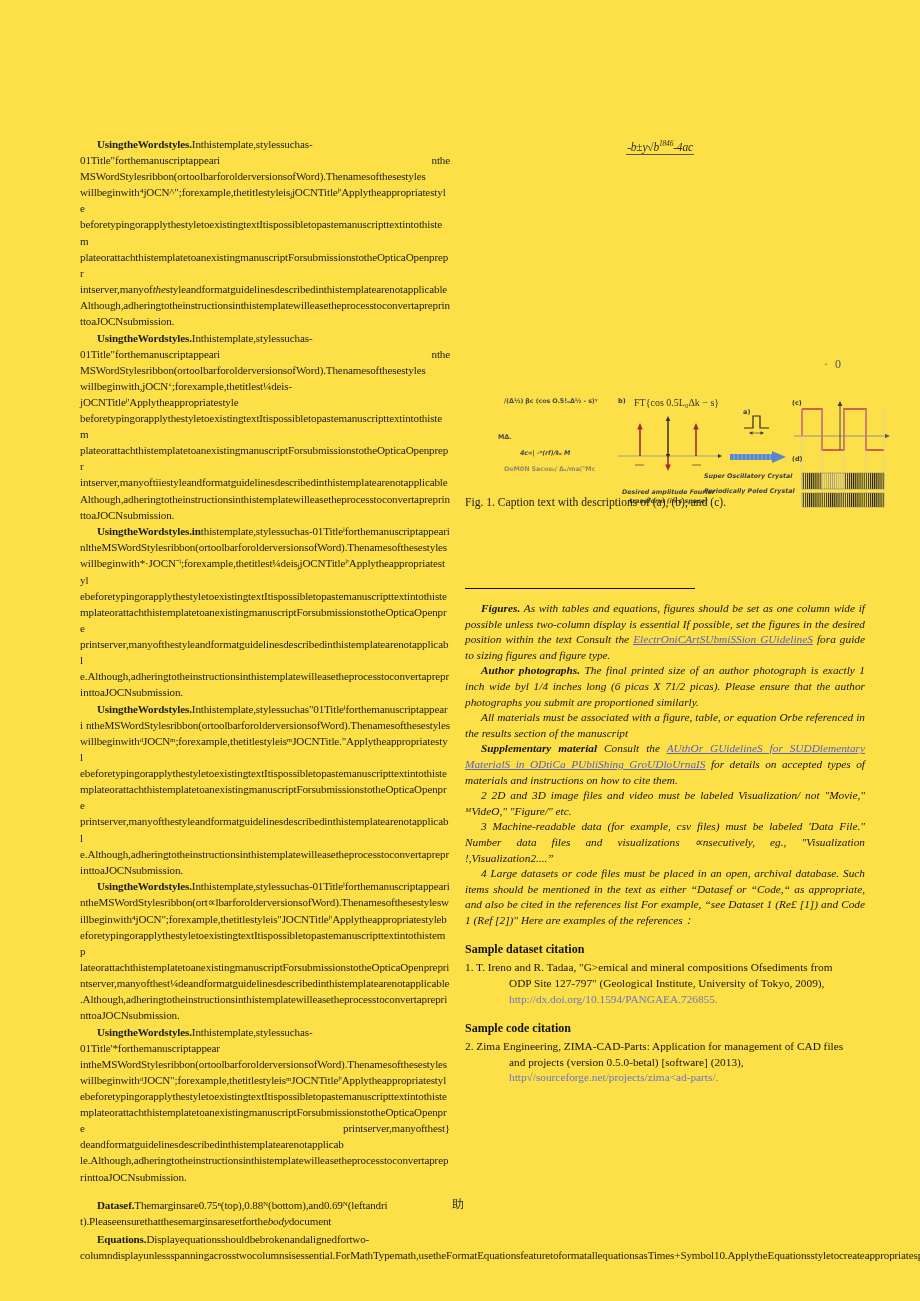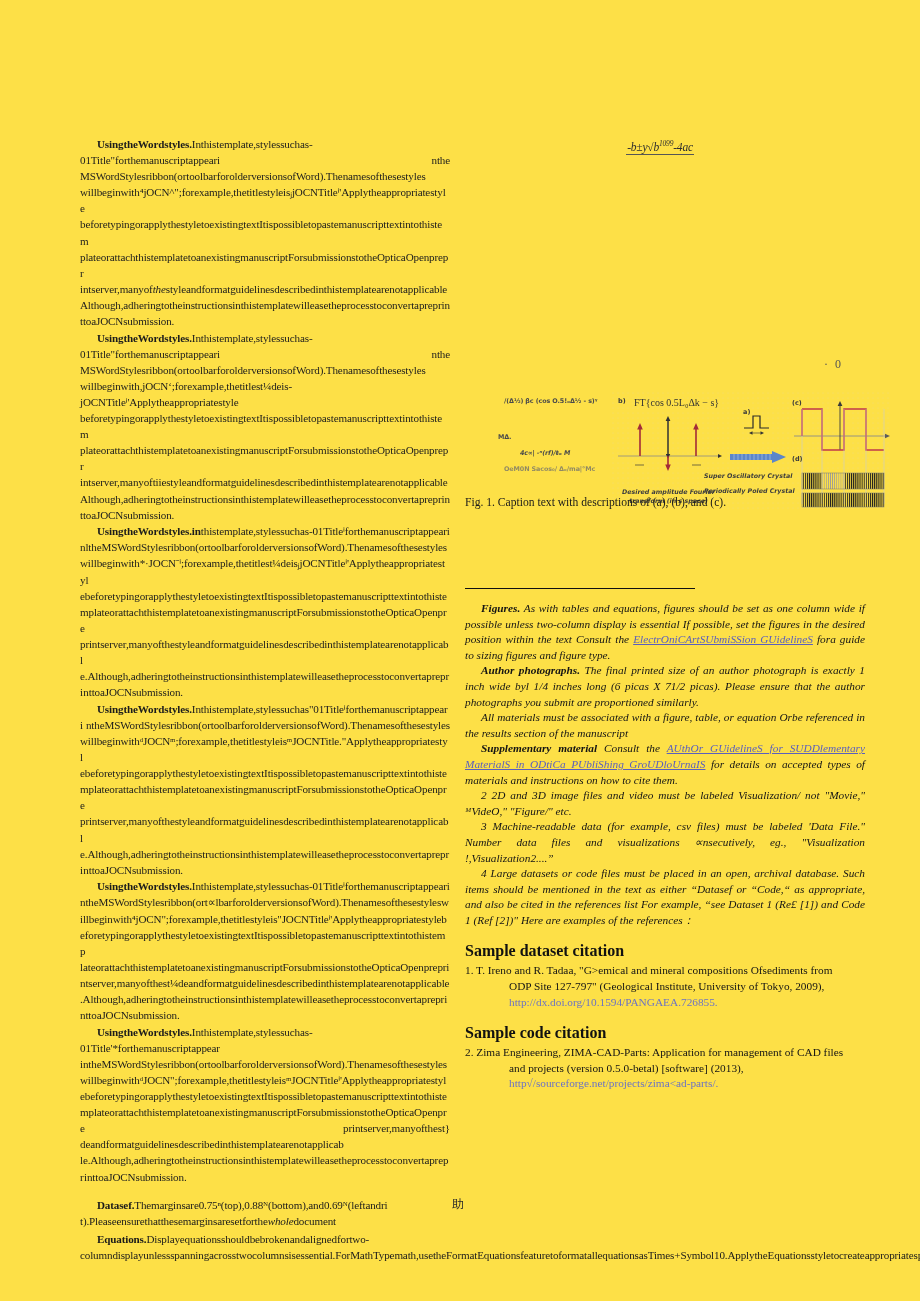--- a/index.html
+++ b/index.html
@@ -220,21 +220,21 @@
   .rc-para b { font-weight: bold; }
   .link {
     color: #5a5fbe;
     text-decoration: underline;
   }
   .link-plain {
     color: #6b73c4;
     text-decoration: none;
   }
   .rc-head {
-    font-size: 16px;
+    font-size: 12px;
     font-weight: bold;
     margin: 14px 0 3px 0;
     color: #111;
   }
   .ref-item {
     font-size: 11.3px;
     line-height: 15.6px;
     margin: 0;
     padding-left: 22px;
     text-indent: -22px;
@@ -256,29 +256,29 @@
     <p class="squish-para"><b>UsingtheWordstyles.in</b><span>thistemplate,stylessuchas-01Titleⁱforthemanuscriptappeari nltheMSWordStylesribbon(ortoolbarforolderversionsofWord).Thenamesofthesestyles willbeginwith*·JOCN⁻ⁱ;forexample,thetitlest¼deisⱼjOCNTitleⁱ'Applytheappropriatestyl ebeforetypingorapplythestyletoexistingtextItispossibletopastemanuscripttextintothiste mplateorattachthistemplatetoanexistingmanuscriptForsubmissionstotheOpticaOpenpre printserver,manyofthestyleandformatguidelinesdescribedinthistemplatearenotapplicabl e.Although,adheringtotheinstructionsinthistemplatewilleasetheprocesstoconvertaprepri nttoaJOCNsubmission.</span></p>
 
     <p class="squish-para"><b>UsingtheWordstyles.</b><span>Inthistemplate,stylessuchas"01Titleⁱforthemanuscriptappeari ntheMSWordStylesribbon(ortoolbarforolderversionsofWord).Thenamesofthesestyles willbeginwithᵈJOCNᵐ;forexample,thetitlestyleisᵐJOCNTitle."Applytheappropriatestyl ebeforetypingorapplythestyletoexistingtextItispossibletopastemanuscripttextintothiste mplateorattachthistemplatetoanexistingmanuscriptForsubmissionstotheOpticaOpenpre printserver,manyofthestyleandformatguidelinesdescribedinthistemplatearenotapplicabl e.Although,adheringtotheinstructionsinthistemplatewilleasetheprocesstoconvertaprepri nttoaJOCNsubmission.</span></p>
 
     <p class="squish-para"><b>UsingtheWordstyles.</b><span>Inthistemplate,stylessuchas-01Titleⁱforthemanuscriptappeari ntheMSWordStylesribbon(ort∝lbarforolderversionsofWord).Thenamesofthesestylesw illbeginwith⁴jOCN";forexample,thetitlestyleis"JOCNTitleⁱ'Applytheappropriatestyleb eforetypingorapplythestyletoexistingtextItispossibletopastemanuscripttextintothistemp lateorattachthistemplatetoanexistingmanuscriptForsubmissionstotheOpticaOpenprepri ntserver,manyofthest¼deandformatguidelinesdescribedinthistemplatearenotapplicable .Although,adheringtotheinstructionsinthistemplatewilleasetheprocesstoconvertaprepri nttoaJOCNsubmission.</span></p>
 
     <p class="squish-para"><b>UsingtheWordstyles.</b><span>Inthistemplate,stylessuchas-01Title'*forthemanuscriptappear intheMSWordStylesribbon(ortoolbarforolderversionsofWord).Thenamesofthesestyles willbeginwithᵈJOCN";forexample,thetitlestyleisᵐJOCNTitleⁱ'Applytheappropriatestyl ebeforetypingorapplythestyletoexistingtextItispossibletopastemanuscripttextintothiste mplateorattachthistemplatetoanexistingmanuscriptForsubmissionstotheOpticaOpenpre printserver,manyofthest} deandformatguidelinesdescribedinthistemplatearenotapplicab le.Although,adheringtotheinstructionsinthistemplatewilleasetheprocesstoconvertaprepr inttoaJOCNsubmission.</span></p>
 
     <div class="margins-block" style="margin-top:12px;">
       <div class="margins-line1"><b>Datasef.</b><span>Themarginsare0.75ⁿ(top),0.88ᴺ(bottom),and0.69ᴺ(leftandri</span><span class="cjk-mark">助</span></div>
-      <div class="margins-line2"><span>t).Pleaseensurethatthesemarginsaresetforthe</span><i>whole</i><span>document</span></div>
+      <div class="margins-line2"><span>t).Pleaseensurethatthesemarginsaresetforthe</span><i>body</i><span>document</span></div>
     </div>
 
     <p class="eq-para"><b>Equations.</b><span>Displayequationsshouldbebrokenandalignedfortwo-columndisplayunlessspanningacrosstwocolumnsisessential.ForMathTypemath,usetheFormatEquationsfeaturetoformatallequationsasTimes+Symbol10.ApplytheEquationsstyletocreateappropriatespacingaboveandbelow.</span></p>
 
   </div>
 
   <div class="top-formula">
-    <span class="bar"><span>-b±y</span><span>√</span><span>b</span><sup>1099</sup><span>-4ac</span></span>
+    <span class="bar"><span>-b±y</span><span>√</span><span>b</span><sup>1846</sup><span>-4ac</span></span>
   </div>
 
   <div class="stray-mark">· 0</div>
 
   <div class="figure-wrap">
 
     <svg class="figure-canvas" viewBox="0 0 400 120" preserveAspectRatio="none">
       <defs>
         <pattern id="dots" width="5" height="5" patternUnits="userSpaceOnUse">
           <circle cx="1" cy="1" r="0.45" fill="#cfd6e6" opacity="0.55"></circle>

